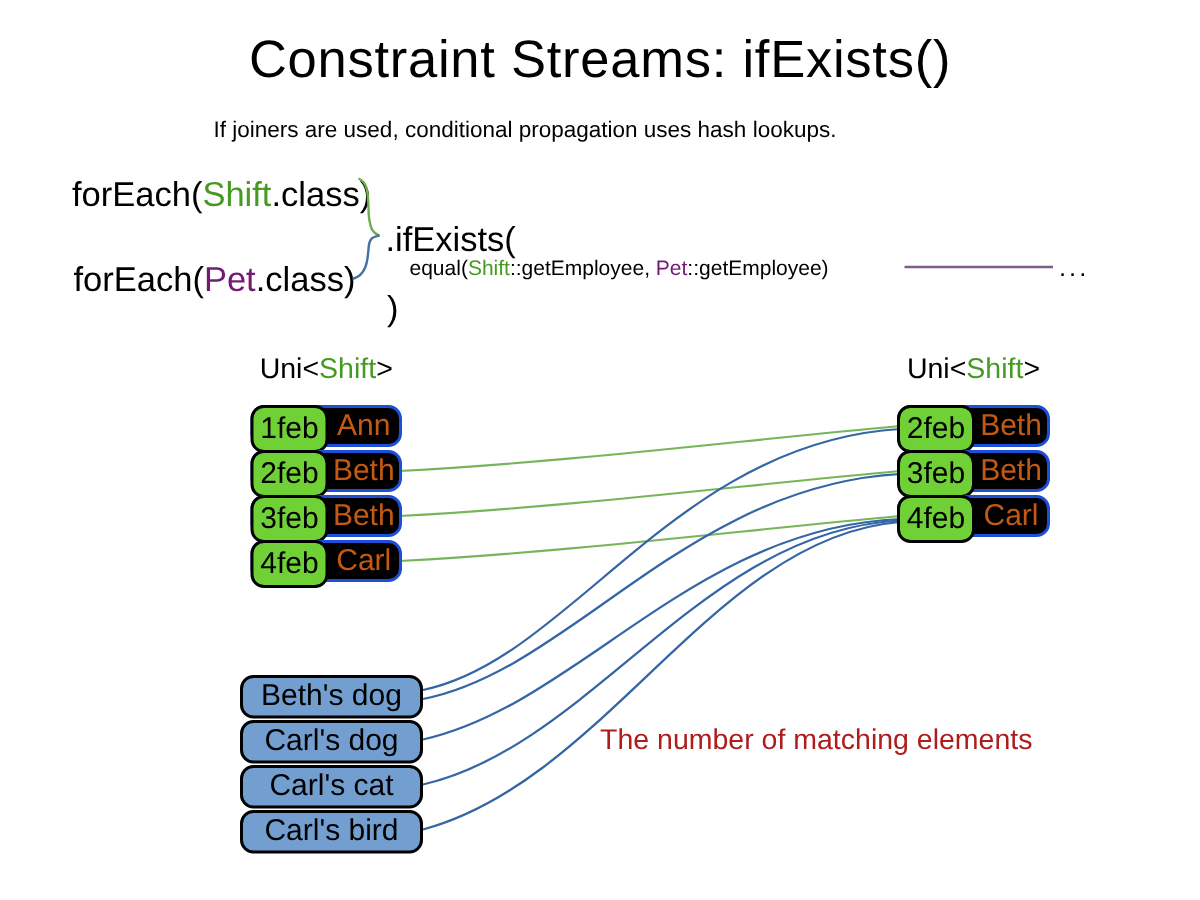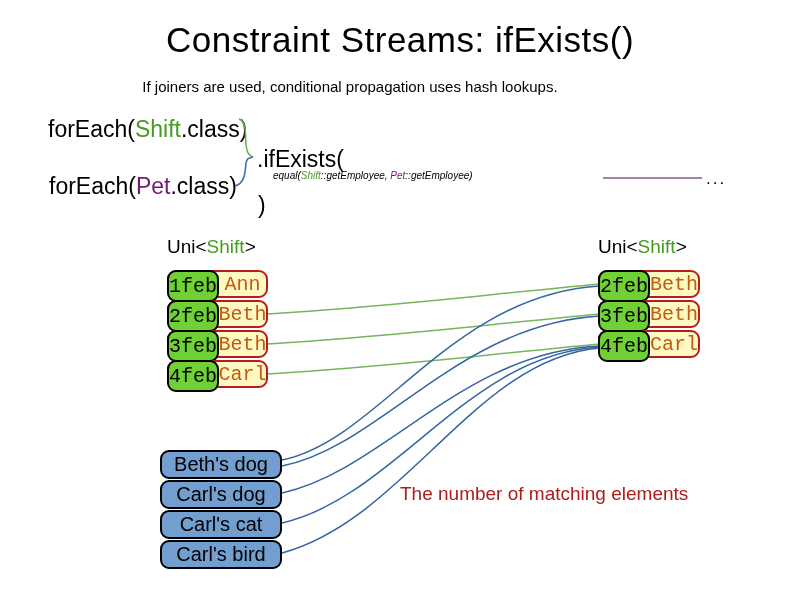--- a/index.html
+++ b/index.html
@@ -7,34 +7,34 @@
          font-family:"Liberation Sans","DejaVu Sans",sans-serif;color:#000;}
 
   .abs{position:absolute;}
 
   
   .title{left:0;top:20px;width:800px;text-align:center;font-size:35px;letter-spacing:0.5px;}
   .subtitle{left:0;top:68px;width:700px;text-align:center;font-size:15px;margin-top:10px;}
 
   
   .code19{font-size:23px;white-space:pre;}
-  .code14{font-size:10px;white-space:pre;font-style:italic;}
+  .code14{font-size:14px;white-space:pre;}
   .grn{color:#459B21;}
   .blu{color:#701a75;}
   .ellipsis{font-size:17px;letter-spacing:2px;}
 
   
   #lines{left:0;top:0;z-index:1;}
 
   
-  .tlabel{font-size:19px;text-align:left;z-index:2;}
+  .tlabel{font-size:19px;text-align:center;z-index:2;}
 
   
-  .srow{position:absolute;height:28px;background:#fef9c3;border:2px solid #b91c1c;
-        border-radius:9px;box-sizing:border-box;z-index:2;font-family:Liberation Mono, monospace;}
+  .srow{position:absolute;height:28px;background:#000000;border:2px solid #1d4ed8;
+        border-radius:9px;box-sizing:border-box;z-index:2;}
   .chip{position:absolute;left:-2px;top:-2px;width:52px;height:32px;background:#6FD136;
         border:2px solid #000;border-radius:9px;box-sizing:border-box;
         display:flex;align-items:center;justify-content:center;font-size:20px;color:#000;}
   .sname{position:absolute;left:52px;right:2px;top:0;bottom:0;display:flex;
          align-items:center;justify-content:center;font-size:20px;color:#C45911;}
 
   
   .prow{position:absolute;left:160px;width:122px;height:29px;background:#729FCF;
         border:2px solid #000;border-radius:9px;box-sizing:border-box;z-index:2;
         display:flex;align-items:center;justify-content:center;font-size:20px;color:#000;}

